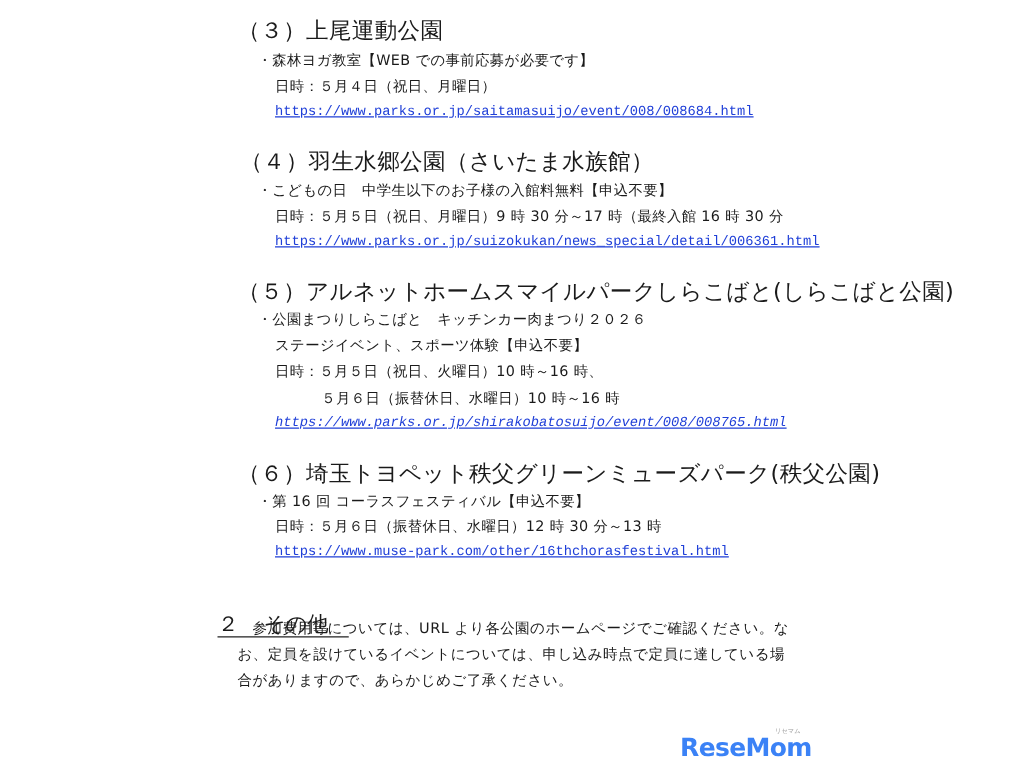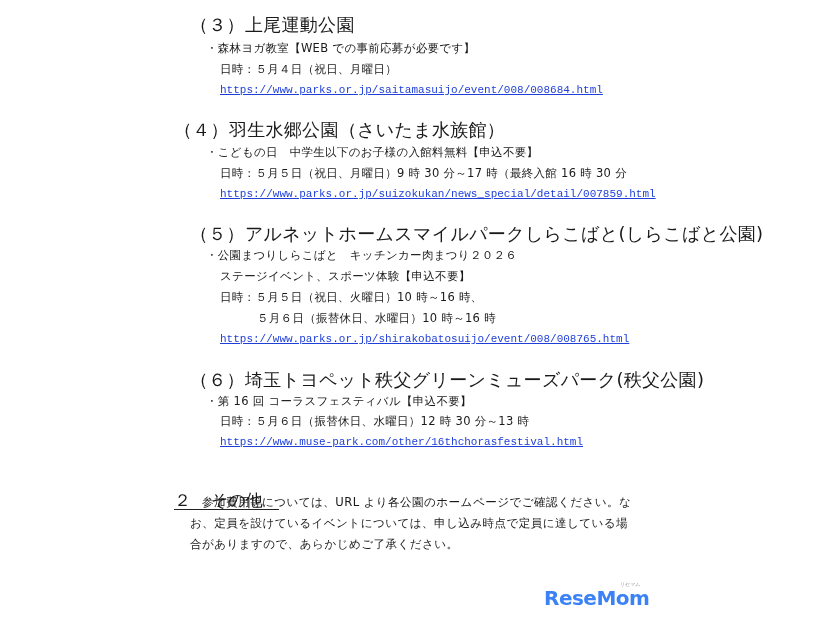--- a/index.html
+++ b/index.html
@@ -37,31 +37,31 @@
     }
   </style>
 </head>
 <body>
 
 <div class="line heading" style="left:190px; top:17px;">（３）上尾運動公園</div>
 <div class="line" style="left:206px; top:40px;">・森林ヨガ教室【WEB での事前応募が必要です】</div>
 <div class="line" style="left:220px; top:61px;">日時：５月４日（祝日、月曜日）</div>
 <div class="line url" style="left:220px; top:82px;">https://www.parks.or.jp/saitamasuijo/event/008/008684.html</div>
 
-<div class="line heading" style="left:174px; top:122px;">（４）羽生水郷公園（さいたま水族館）</div>
+<div class="line heading" style="left:192px; top:122px;">（４）羽生水郷公園（さいたま水族館）</div>
 <div class="line" style="left:206px; top:144px;">・こどもの日　中学生以下のお子様の入館料無料【申込不要】</div>
 <div class="line" style="left:220px; top:165px;">日時：５月５日（祝日、月曜日）9 時 30 分～17 時（最終入館 16 時 30 分</div>
-<div class="line url" style="left:220px; top:186px;">https://www.parks.or.jp/suizokukan/news_special/detail/007859.html</div>
+<div class="line url" style="left:220px; top:186px;">https://www.parks.or.jp/suizokukan/news_special/detail/006361.html</div>
 
 <div class="line heading" style="left:190px; top:226px;">（５）アルネットホームスマイルパークしらこばと(しらこばと公園)</div>
 <div class="line" style="left:206px; top:247px;">・公園まつりしらこばと　キッチンカー肉まつり２０２６</div>
 <div class="line" style="left:220px; top:268px;">ステージイベント、スポーツ体験【申込不要】</div>
 <div class="line" style="left:220px; top:289px;">日時：５月５日（祝日、火曜日）10 時～16 時、</div>
 <div class="line" style="left:257px; top:310px;">５月６日（振替休日、水曜日）10 時～16 時</div>
-<div class="line url" style="left:220px; top:331px;">https://www.parks.or.jp/shirakobatosuijo/event/008/008765.html</div>
+<div class="line url" style="left:220px; top:331px;font-style:italic;">https://www.parks.or.jp/shirakobatosuijo/event/008/008765.html</div>
 
 <div class="line heading" style="left:190px; top:372px;">（６）埼玉トヨペット秩父グリーンミューズパーク(秩父公園)</div>
 <div class="line" style="left:206px; top:393px;text-align:right;">・第 16 回 コーラスフェスティバル【申込不要】</div>
 <div class="line" style="left:220px; top:413px;">日時：５月６日（振替休日、水曜日）12 時 30 分～13 時</div>
 <div class="line url" style="left:220px; top:434px;">https://www.muse-park.com/other/16thchorasfestival.html</div>
 
 <div class="section-title">
   <span class="num">２</span><span>その他</span>
 </div>
 <div class="para"><span class="indent"></span><span>参加費用等については、URL より各公園のホームページでご確認ください。なお、定員を設けているイベントについては、申し込み時点で定員に達している場合がありますので、あらかじめご了承ください。</span></div>

